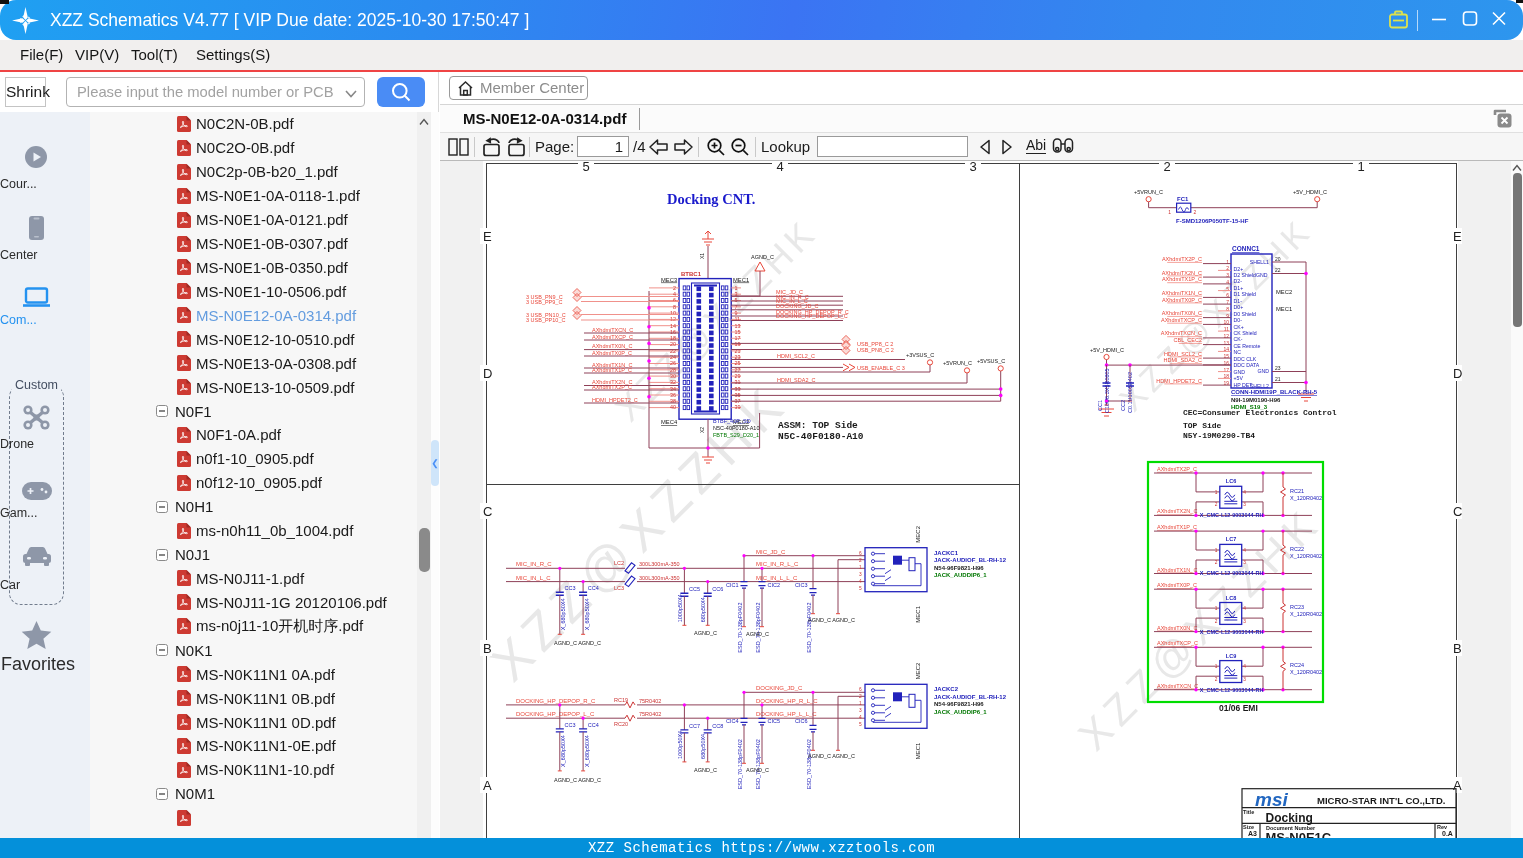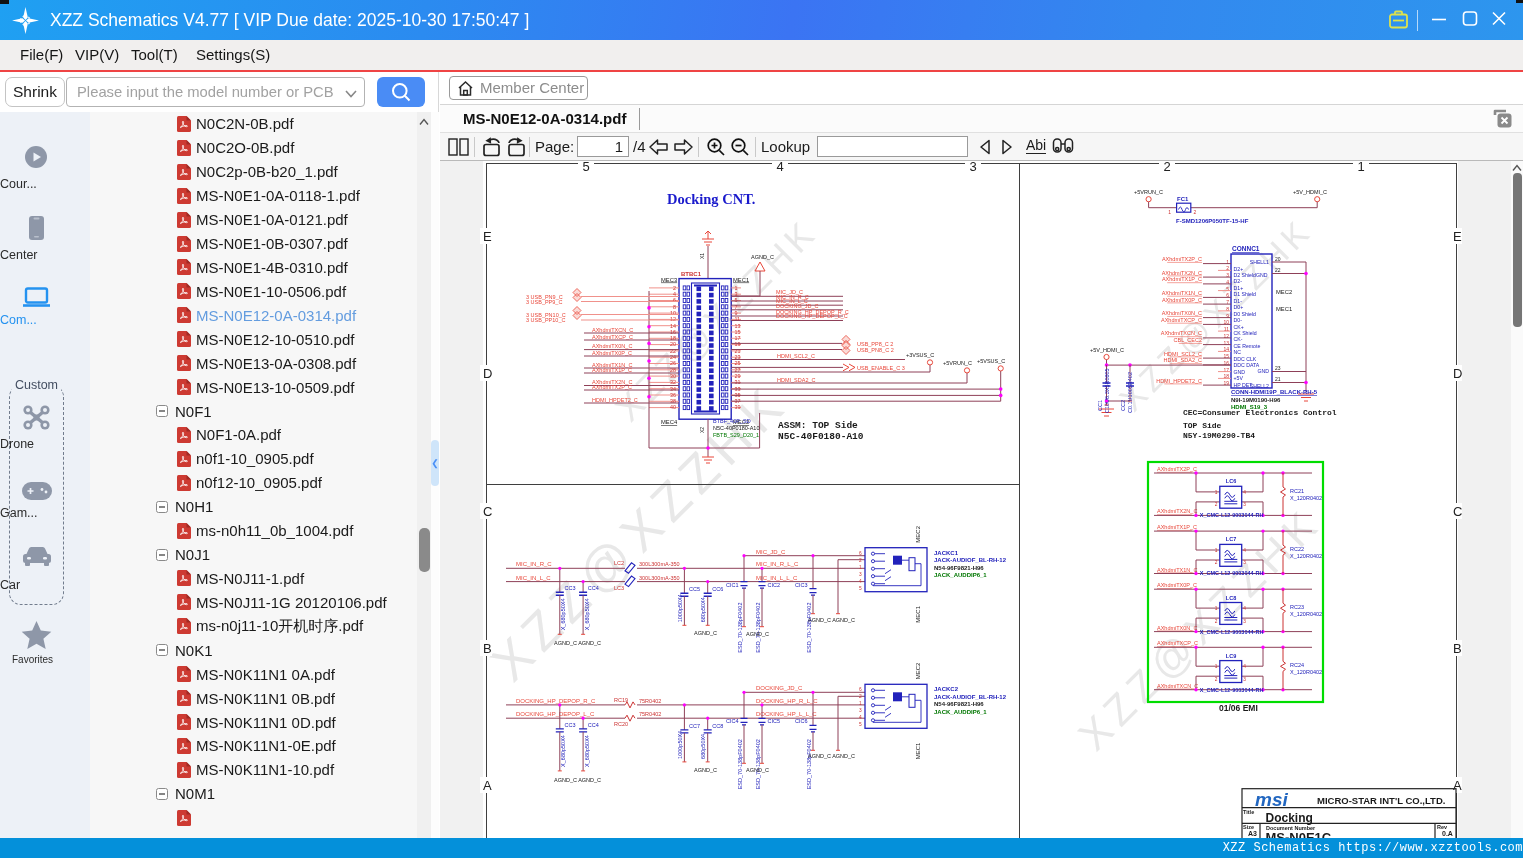--- a/index.html
+++ b/index.html
@@ -1,22 +1,22 @@
 <!DOCTYPE html>
 <html><head><meta charset="utf-8"><style>
 *{margin:0;padding:0;box-sizing:border-box}
 html,body{width:1523px;height:858px;overflow:hidden;font-family:"Liberation Sans",sans-serif;background:#fff}
 .abs{position:absolute}
 #titlebar{position:absolute;left:0;top:0;width:1523px;height:40px;
- background:linear-gradient(100deg,#1fa0f2 0%,#2b8bf0 28%,#3b74f3 52%,#3388ef 75%,#2d96ee 100%);}
+ background:linear-gradient(100deg,#1fa0f2 0%,#2b8bf0 28%,#3b74f3 52%,#3388ef 75%,#2d96ee 100%);border-radius:16px;}
 #title{position:absolute;left:50px;top:0;line-height:40px;color:#fff;font-size:17.5px}
 #menubar{position:absolute;left:0;top:40px;width:1523px;height:32px;background:#f1efee;border-bottom:2px solid #ef4444;font-size:15px;color:#151515}
 #menubar span{position:absolute;top:6px}
 #ltb{position:absolute;left:0;top:72px;width:439px;height:40px;background:#fff;border-right:1px solid #d8d8d8}
-#shrink{position:absolute;left:5px;top:5px;width:60px;height:30px;border:1px solid #c4c4c4;border-radius:7px;font-size:15.5px;color:#1a1a1a;text-align:center;line-height:28px;background:#fff}
+#shrink{position:absolute;left:5px;top:5px;width:41px;height:30px;border:1px solid #c4c4c4;border-radius:0;font-size:15.5px;color:#1a1a1a;text-align:center;line-height:28px;background:#fff}
 #sinput{position:absolute;left:66px;top:5px;width:299px;height:30px;border:1px solid #b3b3b3;border-radius:4px;background:#fff;color:#a2a2a2;font-size:14.8px;line-height:28px;padding-left:10px}
 #sbtn{position:absolute;left:377px;top:5px;width:48px;height:30px;background:#4a8cf5;border-radius:6px}
 #sidebar{position:absolute;left:0;top:112px;width:90px;height:726px;background:#edf1f7}
 .vbox{position:absolute;border-radius:12px;font-size:12.5px}
 .vlab{position:absolute;top:-8px;width:100%;text-align:center}
 .vlab span{background:#edf1f7;padding:0 3px}
 .icap{position:absolute;width:72px;color:#2b2b2b;font-size:12.5px}
 #tree{position:absolute;left:90px;top:112px;width:327px;height:726px;background:#f7f7f7;overflow:hidden;font-size:15px;color:#1a1a1a}
 .trow{height:23.93px;display:flex;align-items:center;white-space:nowrap}
 .trow svg{flex:0 0 auto}
@@ -25,21 +25,21 @@
 #split{position:absolute;left:431px;top:112px;width:8px;height:726px;background:#fdfdfd}
 #handle{position:absolute;left:431px;top:440px;width:8px;height:46px;background:#cfe5fa;border-radius:4px;color:#4a90f7;font-size:9px;text-align:center;line-height:46px}
 #mrow{position:absolute;left:440px;top:72px;width:1083px;height:33px;background:#fff;border-bottom:1px solid #d5d5d5}
 #mbtn{position:absolute;left:9px;top:4px;width:139px;height:24px;border:1px solid #9a9a9a;border-radius:4px;color:#8c8c8c;font-size:15px;white-space:nowrap}
 #tabrow{position:absolute;left:440px;top:105px;width:1083px;height:28px;background:#fbfbfb;border-bottom:1px solid #e0e0e0}
 #ptb{position:absolute;left:440px;top:133px;width:1083px;height:28px;background:#f6f6f6;border-bottom:1px solid #b9b9b9;font-size:15px;color:#1a1a1a}
 .vsep{position:absolute;top:4px;width:1px;height:20px;background:#c9c9c9}
 #doc{position:absolute;left:440px;top:161px;width:1083px;height:679px;background:#f1f1f1}
 #psb{position:absolute;left:1511px;top:161px;width:12px;height:679px;background:#fafafa}
 #pthumb{position:absolute;left:1512.5px;top:173px;width:9px;height:154px;background:#757575;border-radius:4px}
-#statusbar{position:absolute;left:0;top:838px;width:1523px;height:20px;background:#0490da;color:#fff;font-family:"Liberation Mono",monospace;font-size:12px;text-align:right;line-height:20px;letter-spacing:0.5px}
+#statusbar{position:absolute;left:0;top:838px;width:1523px;height:20px;background:#0490da;color:#fff;font-family:"Liberation Mono",monospace;font-size:14px;text-align:center;line-height:20px;letter-spacing:0.5px}
 </style></head><body>
 <div id="titlebar">
 <svg class="abs" style="left:12px;top:7px" width="27" height="27" viewBox="0 0 27 27">
 <path d="M13.5 0 L15.8 10.5 L13.5 13 L11.2 10.5 Z" fill="#fff"></path>
 <path d="M13.5 27 L15.8 16.5 L13.5 14 L11.2 16.5 Z" fill="#fff"></path>
 <path d="M0 13.5 L10.5 11.2 L13 13.5 L10.5 15.8 Z" fill="#fff"></path>
 <path d="M27 13.5 L16.5 11.2 L14 13.5 L16.5 15.8 Z" fill="#fff"></path>
 <rect x="9" y="9" width="9" height="9" transform="rotate(45 13.5 13.5)" fill="none" stroke="#fff" stroke-width="1" stroke-dasharray="2 2"></rect>
 </svg>
 <div id="title">XZZ Schematics V4.77 [ VIP Due date: 2025-10-30 17:50:47 ]</div>
@@ -126,21 +126,21 @@
       <rect x="1" y="9" width="28" height="9" rx="2.5"></rect>
       <rect x="3" y="17" width="5" height="4" rx="1"></rect>
       <rect x="22" y="17" width="5" height="4" rx="1"></rect>
       <rect x="5" y="12" width="4" height="2.6" rx="1.3" fill="#edf1f7"></rect>
       <rect x="21" y="12" width="4" height="2.6" rx="1.3" fill="#edf1f7"></rect>
     </svg>
 <div class="icap" style="left:0;top:466px">Car</div>
 <svg class="abs" style="left:21px;top:509px" width="31" height="30" viewBox="0 0 31 30" fill="#8e97a8">
       <path d="M15.5 0 L19.8 9.6 L30.3 10.7 L22.4 17.8 L24.7 28.1 L15.5 22.8 L6.3 28.1 L8.6 17.8 L0.7 10.7 L11.2 9.6 Z"></path>
     </svg>
-<div class="icap" style="left:12px;top:542px;font-size:10px">Favorites</div>
+<div class="icap" style="left:1px;top:542px;font-size:18px">Favorites</div>
 </div>
 <div id="tree">
     <div class="trow" style="padding-left:87px">
       <svg width="14" height="16" viewBox="0 0 14 16" style="margin:0 5px 0 0">
         <path d="M1.5 0 H9.5 L14 4.5 V14.5 Q14 16 12.5 16 H1.5 Q0 16 0 14.5 V1.5 Q0 0 1.5 0 Z" fill="#cd3a32"></path>
         <path d="M9.5 0 L14 4.5 H9.5 Z" fill="#a02a24"></path>
         <path d="M3.2 11.2 C4.4 10.8 6 9 6.5 7.4 C6.7 6.6 6.6 5.3 6 5.3 C5.3 5.3 5.3 6.5 5.6 7.3 C6.1 8.8 7.5 10.3 9 10.6 C9.8 10.8 10.6 10.6 10.4 10 C10.2 9.4 8.8 9.4 7.8 9.7 C6.4 10.1 4.4 10.9 3.6 11.5 Z" fill="none" stroke="#fff" stroke-width="0.9"></path>
       </svg>
       <span>N0C2N-0B.pdf</span>
     </div>
@@ -183,21 +183,21 @@
         <path d="M3.2 11.2 C4.4 10.8 6 9 6.5 7.4 C6.7 6.6 6.6 5.3 6 5.3 C5.3 5.3 5.3 6.5 5.6 7.3 C6.1 8.8 7.5 10.3 9 10.6 C9.8 10.8 10.6 10.6 10.4 10 C10.2 9.4 8.8 9.4 7.8 9.7 C6.4 10.1 4.4 10.9 3.6 11.5 Z" fill="none" stroke="#fff" stroke-width="0.9"></path>
       </svg>
       <span>MS-N0E1-0B-0307.pdf</span>
     </div>
     <div class="trow" style="padding-left:87px">
       <svg width="14" height="16" viewBox="0 0 14 16" style="margin:0 5px 0 0">
         <path d="M1.5 0 H9.5 L14 4.5 V14.5 Q14 16 12.5 16 H1.5 Q0 16 0 14.5 V1.5 Q0 0 1.5 0 Z" fill="#cd3a32"></path>
         <path d="M9.5 0 L14 4.5 H9.5 Z" fill="#a02a24"></path>
         <path d="M3.2 11.2 C4.4 10.8 6 9 6.5 7.4 C6.7 6.6 6.6 5.3 6 5.3 C5.3 5.3 5.3 6.5 5.6 7.3 C6.1 8.8 7.5 10.3 9 10.6 C9.8 10.8 10.6 10.6 10.4 10 C10.2 9.4 8.8 9.4 7.8 9.7 C6.4 10.1 4.4 10.9 3.6 11.5 Z" fill="none" stroke="#fff" stroke-width="0.9"></path>
       </svg>
-      <span>MS-N0E1-4B-0310.pdf</span>
+      <span>MS-N0E1-0B-0350.pdf</span>
     </div>
     <div class="trow" style="padding-left:87px">
       <svg width="14" height="16" viewBox="0 0 14 16" style="margin:0 5px 0 0">
         <path d="M1.5 0 H9.5 L14 4.5 V14.5 Q14 16 12.5 16 H1.5 Q0 16 0 14.5 V1.5 Q0 0 1.5 0 Z" fill="#cd3a32"></path>
         <path d="M9.5 0 L14 4.5 H9.5 Z" fill="#a02a24"></path>
         <path d="M3.2 11.2 C4.4 10.8 6 9 6.5 7.4 C6.7 6.6 6.6 5.3 6 5.3 C5.3 5.3 5.3 6.5 5.6 7.3 C6.1 8.8 7.5 10.3 9 10.6 C9.8 10.8 10.6 10.6 10.4 10 C10.2 9.4 8.8 9.4 7.8 9.7 C6.4 10.1 4.4 10.9 3.6 11.5 Z" fill="none" stroke="#fff" stroke-width="0.9"></path>
       </svg>
       <span>MS-N0E1-10-0506.pdf</span>
     </div>
     <div class="trow" style="padding-left:87px">

